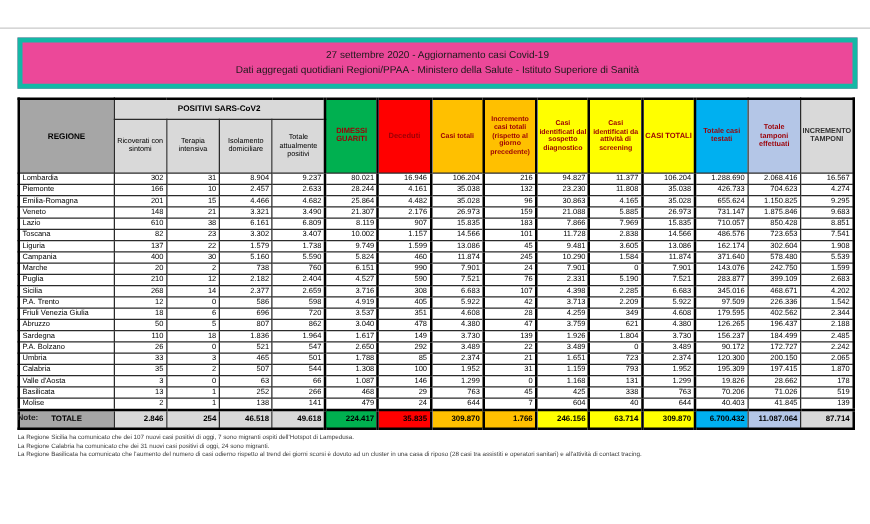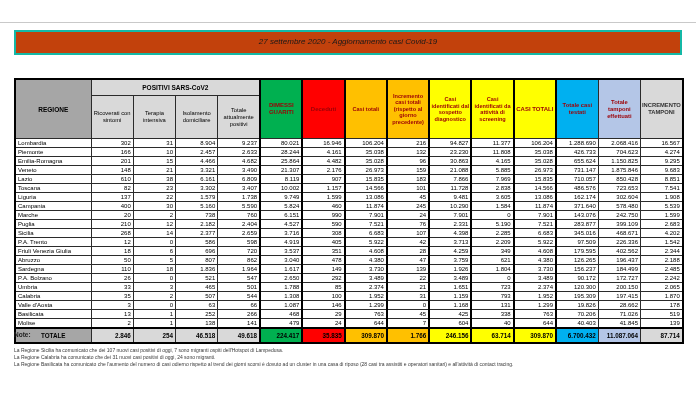--- a/index.html
+++ b/index.html
@@ -4,21 +4,21 @@
 <style>
   html,body{margin:0;padding:0;}
   body{
     width:696px;height:419px;background:#ffffff;
     font-family:"Liberation Sans",sans-serif;color:#000;
     position:relative;overflow:hidden;
   }
   .top-rule{position:absolute;top:22px;left:0;width:696px;height:0;border-top:1px solid #c9c9c9;}
   .title-box{
     position:absolute;left:14px;top:30px;width:664px;
-    border:2px solid #14b8a6;text-align:center;padding:4px 0 5px 0;background:#c2410c;font-style:italic;
+    border:4px solid #14b8a6;text-align:center;padding:4px 0 5px 0;background:#ec4899;
   }
   .title-box .t1,.title-box .t2{font-size:8px;line-height:12px;color:#1a1a1a;}
   .tablewrap{position:absolute;left:14px;top:78px;width:668px;}
   table{border-collapse:collapse;table-layout:fixed;width:668px;border:2px solid #000;}
   th,td{border:1px solid #2b2b2b;overflow:hidden;white-space:nowrap;}
   thead th{white-space:normal;font-weight:bold;vertical-align:middle;text-align:center;padding:1px;}
   .h-regione{background:#a6a6a6;font-size:6.5px;}
   .h-positivi{background:#d9d9d9;font-size:6.5px;height:13px;}
   .h-sub{background:#d9d9d9;font-size:5.8px;font-weight:normal;height:40px;line-height:7px;}
   .h-dimessi{background:#00b050;color:#9c0006;font-size:6px;line-height:7px;}
@@ -47,20 +47,21 @@
   .notes-title{font-size:6.5px;font-weight:bold;color:#222;margin-bottom:9px;}
   .note-line{font-size:5px;line-height:7px;color:#3a3a3a;white-space:nowrap;}
 </style>
 </head>
 <body>
 
 <div class="top-rule"></div>
 
 <div class="title-box">
   <div class="t1">27 settembre 2020 - Aggiornamento casi Covid-19</div>
+  <div class="t2">Dati aggregati quotidiani Regioni/PPAA - Ministero della Salute - Istituto Superiore di Sanità</div>
 </div>
 
 <div class="tablewrap">
   <table>
     <colgroup>
       <col style="width:76px">
       <col span="14" style="width:42.28px">
     </colgroup>
     <thead>
       <tr>

